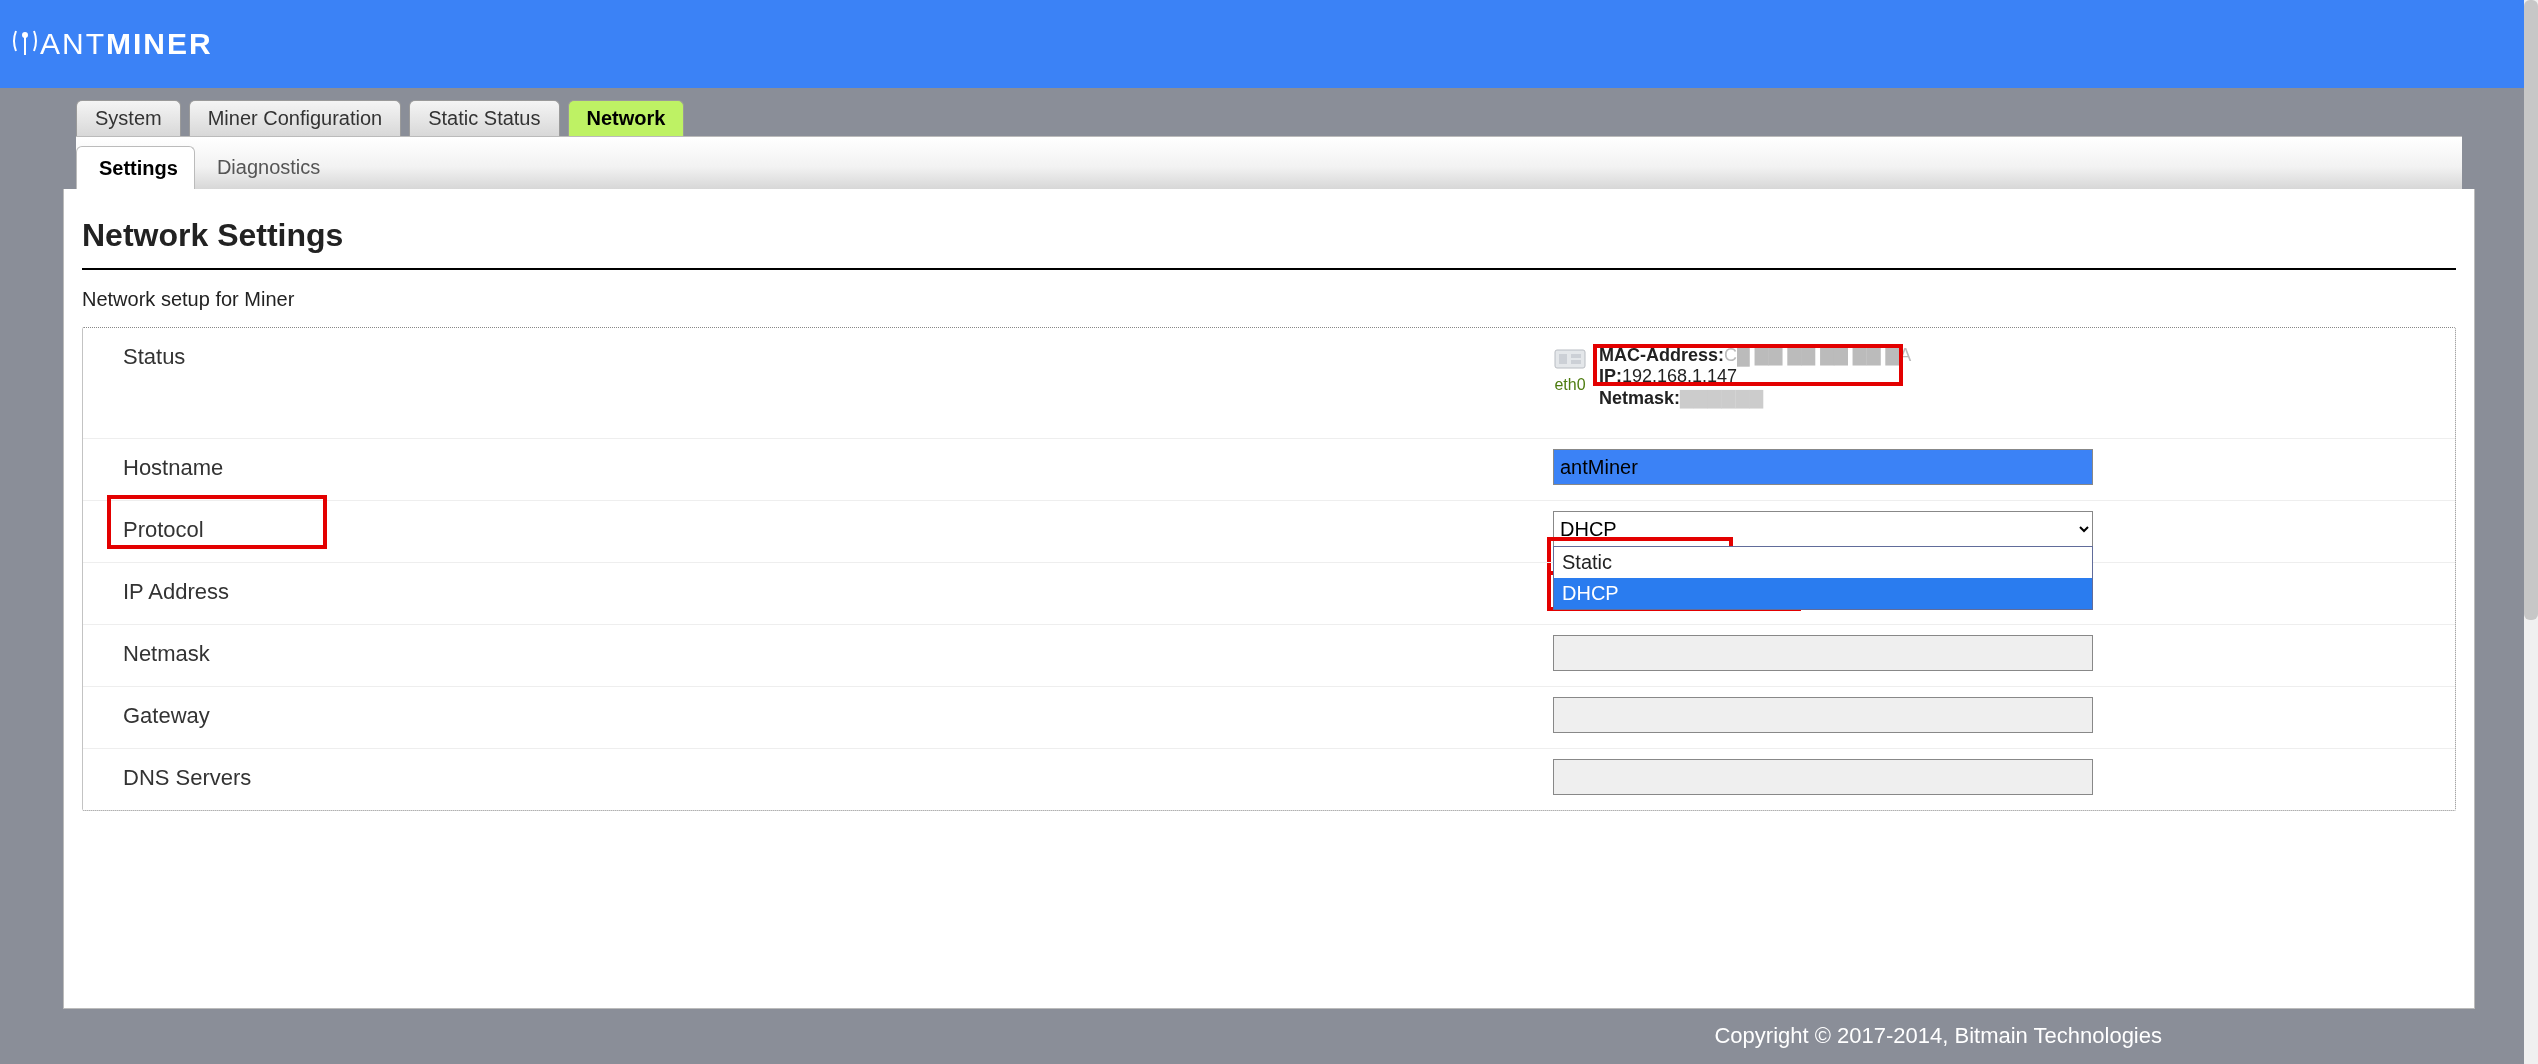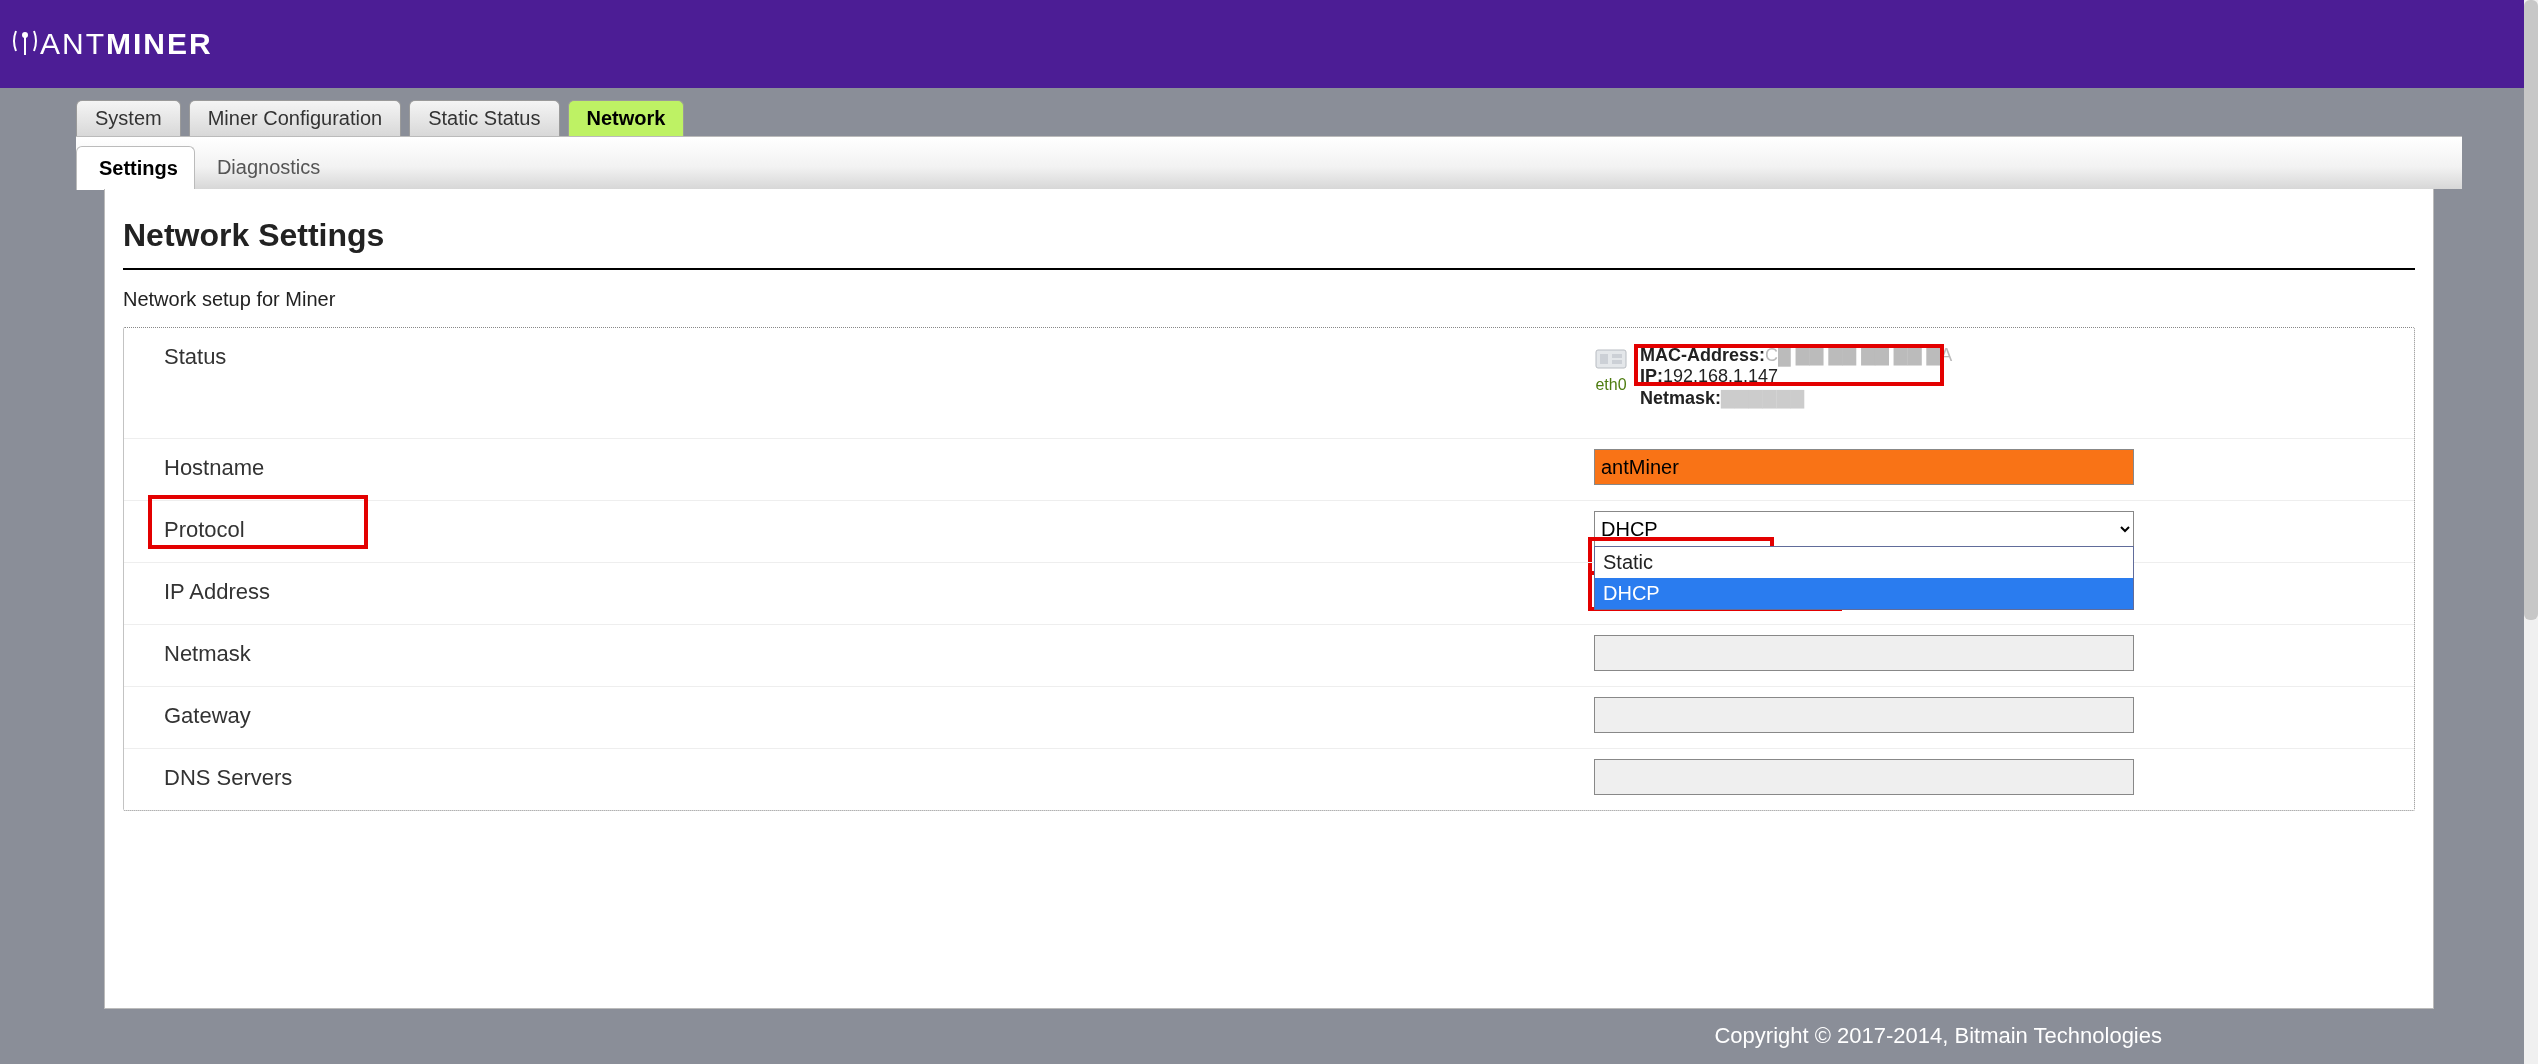--- a/index.html
+++ b/index.html
@@ -7,21 +7,21 @@
     width: 2538px;
     height: 1064px;
     font-family: Verdana, Arial, sans-serif;
     font-size: 18px;
     background: #8a8e98;
     color: #222;
   }
   .header-bar {
     width: 100%;
     height: 88px;
-    background: #4c1d95;
+    background: #3b82f6;
     display: flex;
     align-items: center;
     padding-left: 10px;
   }
   .logo {
     color: #fff;
     font-weight: 300;
     font-size: 30px;
     letter-spacing: 2px;
     display: flex;
@@ -79,21 +79,21 @@
     background: #fff;
     border: 1px solid #bbb;
     border-bottom: none;
     font-weight: 700;
     color: #000;
     margin-bottom: -1px;
   }
 
   .content-panel {
     background: #ffffff;
-    margin: 0 104px;
+    margin: 0 63px;
     border: 1px solid #bbb;
     border-top: none;
     min-height: 820px;
     position: relative;
     padding-bottom: 44px;
   }
   .content-inner {
     padding: 28px 0 0 0;
   }
   .page-title {
@@ -277,21 +277,21 @@
                 <div><b>Netmask:</b><span style="color:#ccc;">▇▇▇▇▇▇</span></div>
                 <div class="red-box" style="top:0px; left:-6px; width:310px; height:42px;"></div>
               </div>
             </div>
           </div>
         </div>
 
         <div class="form-row">
           <div class="row-label">Hostname</div>
           <div class="row-control">
-            <input type="text" class="txt-input" style="background: #f97316;" value="antMiner">
+            <input type="text" class="txt-input" style="background: #3b82f6;" value="antMiner">
           </div>
         </div>
 
         <div class="form-row" style="position:relative;">
           <div class="row-label" style="position:relative;">
             <span>Protocol</span>
             <div class="red-box" style="top:-6px; left:24px; width:220px; height:54px;"></div>
           </div>
           <div class="row-control" style="position:relative;">
             <select class="proto">

